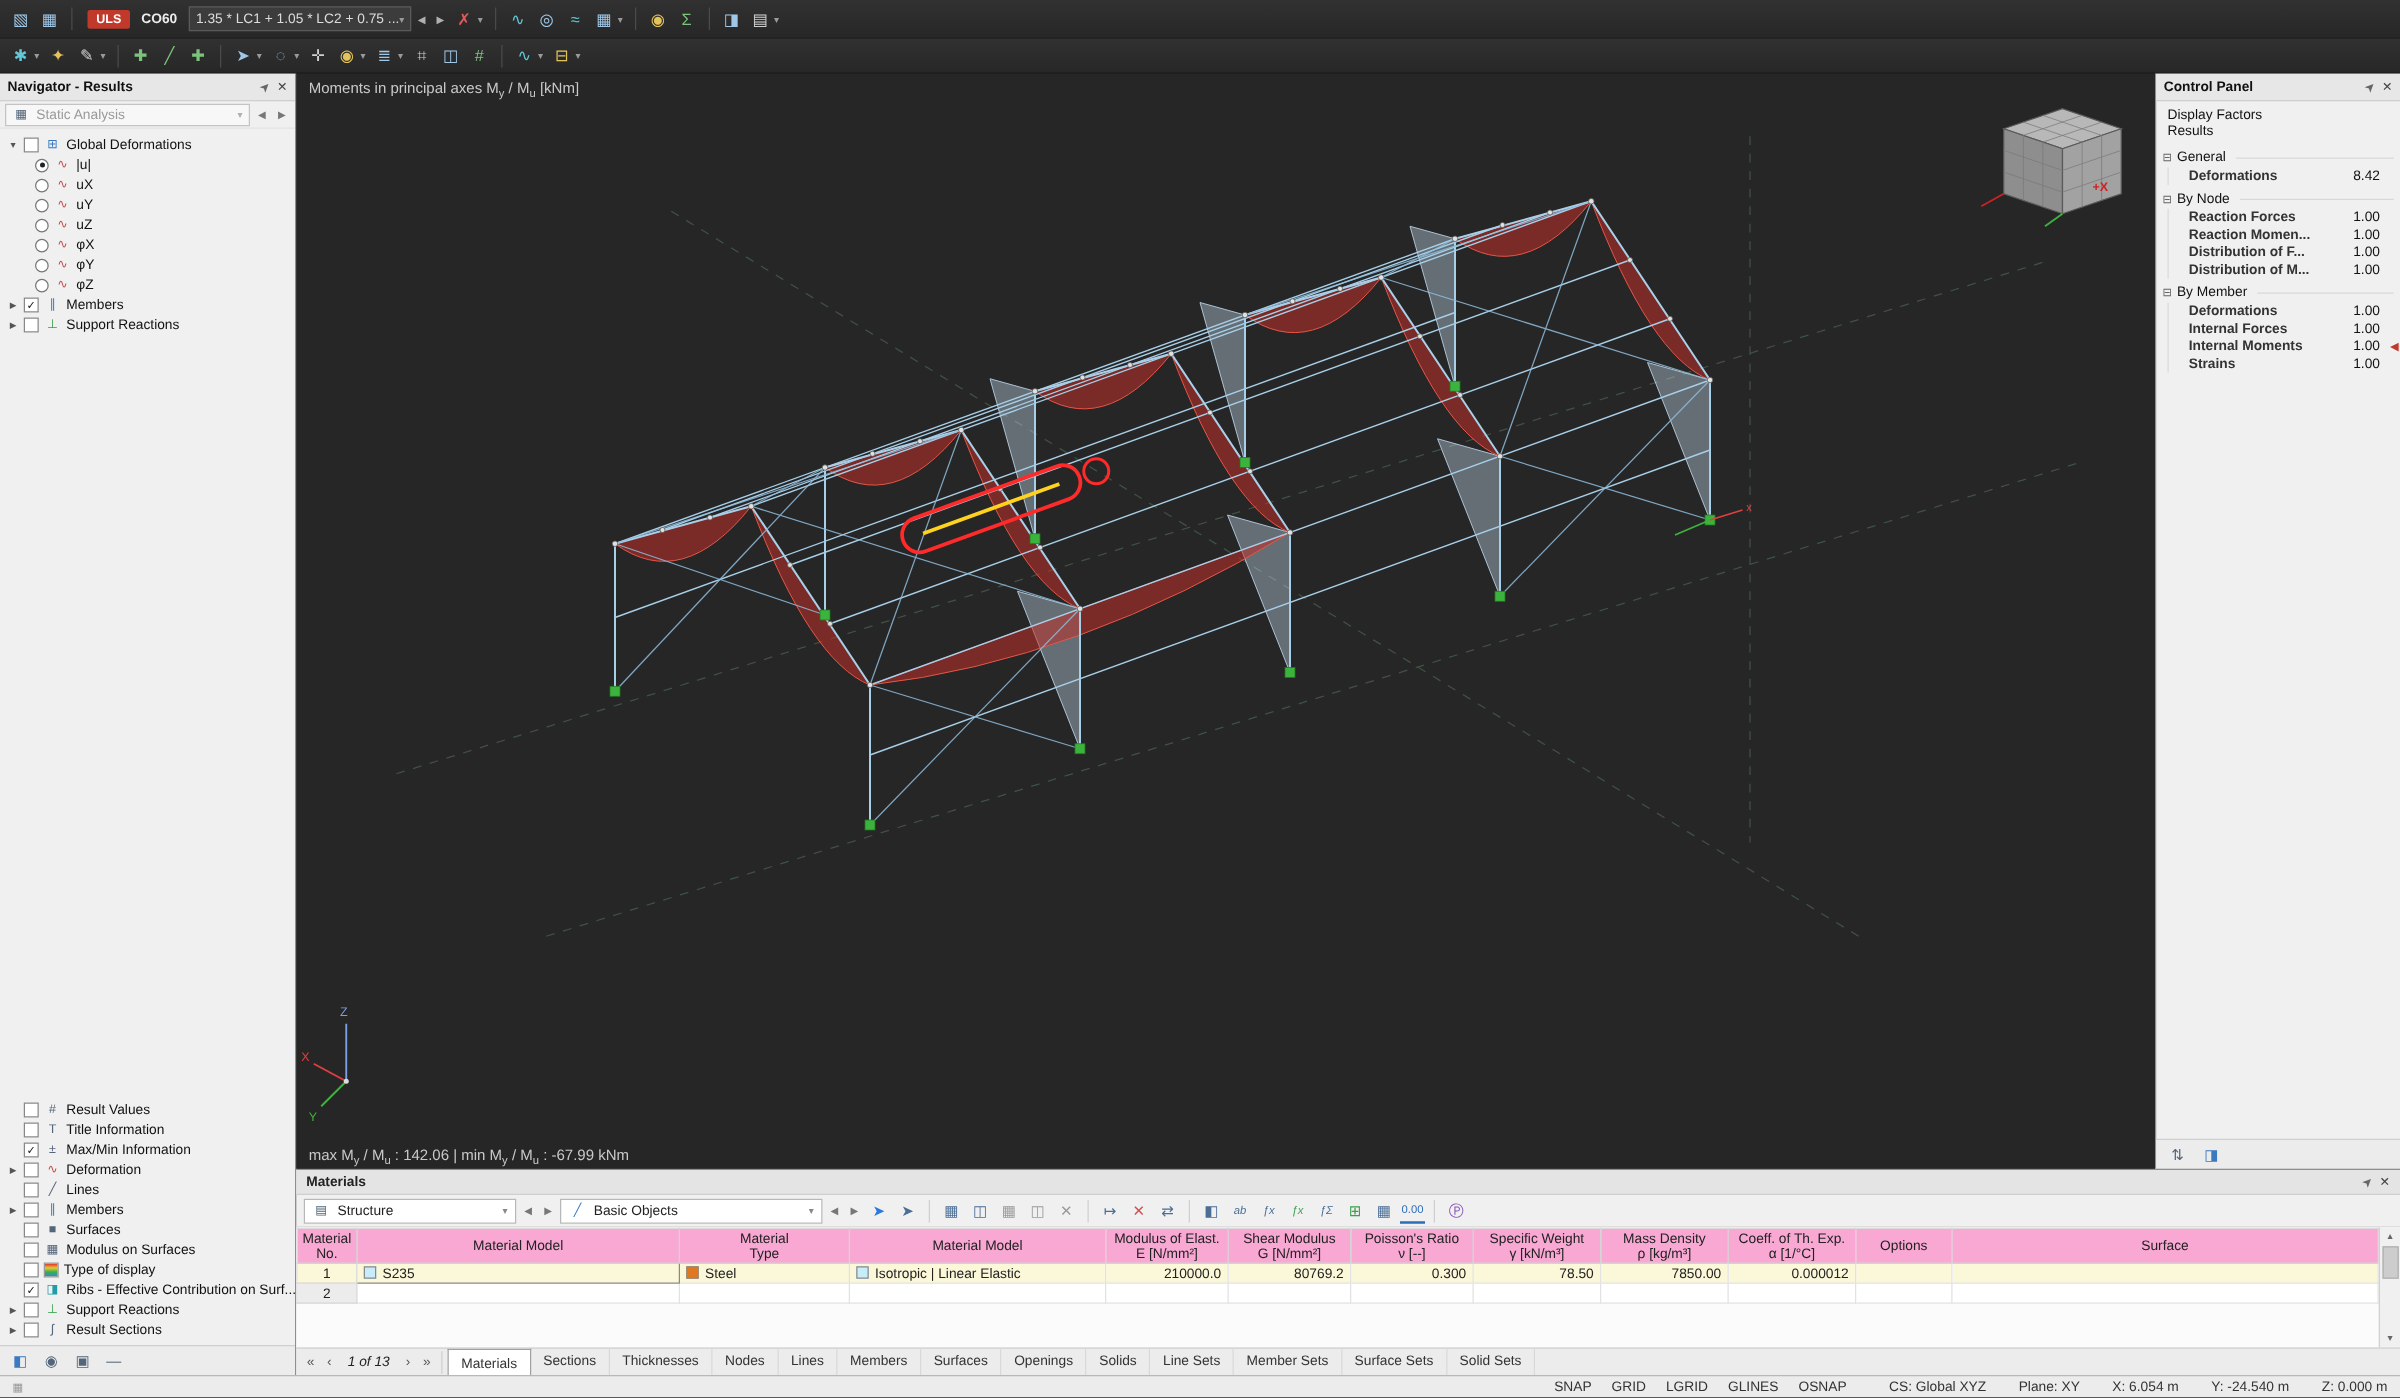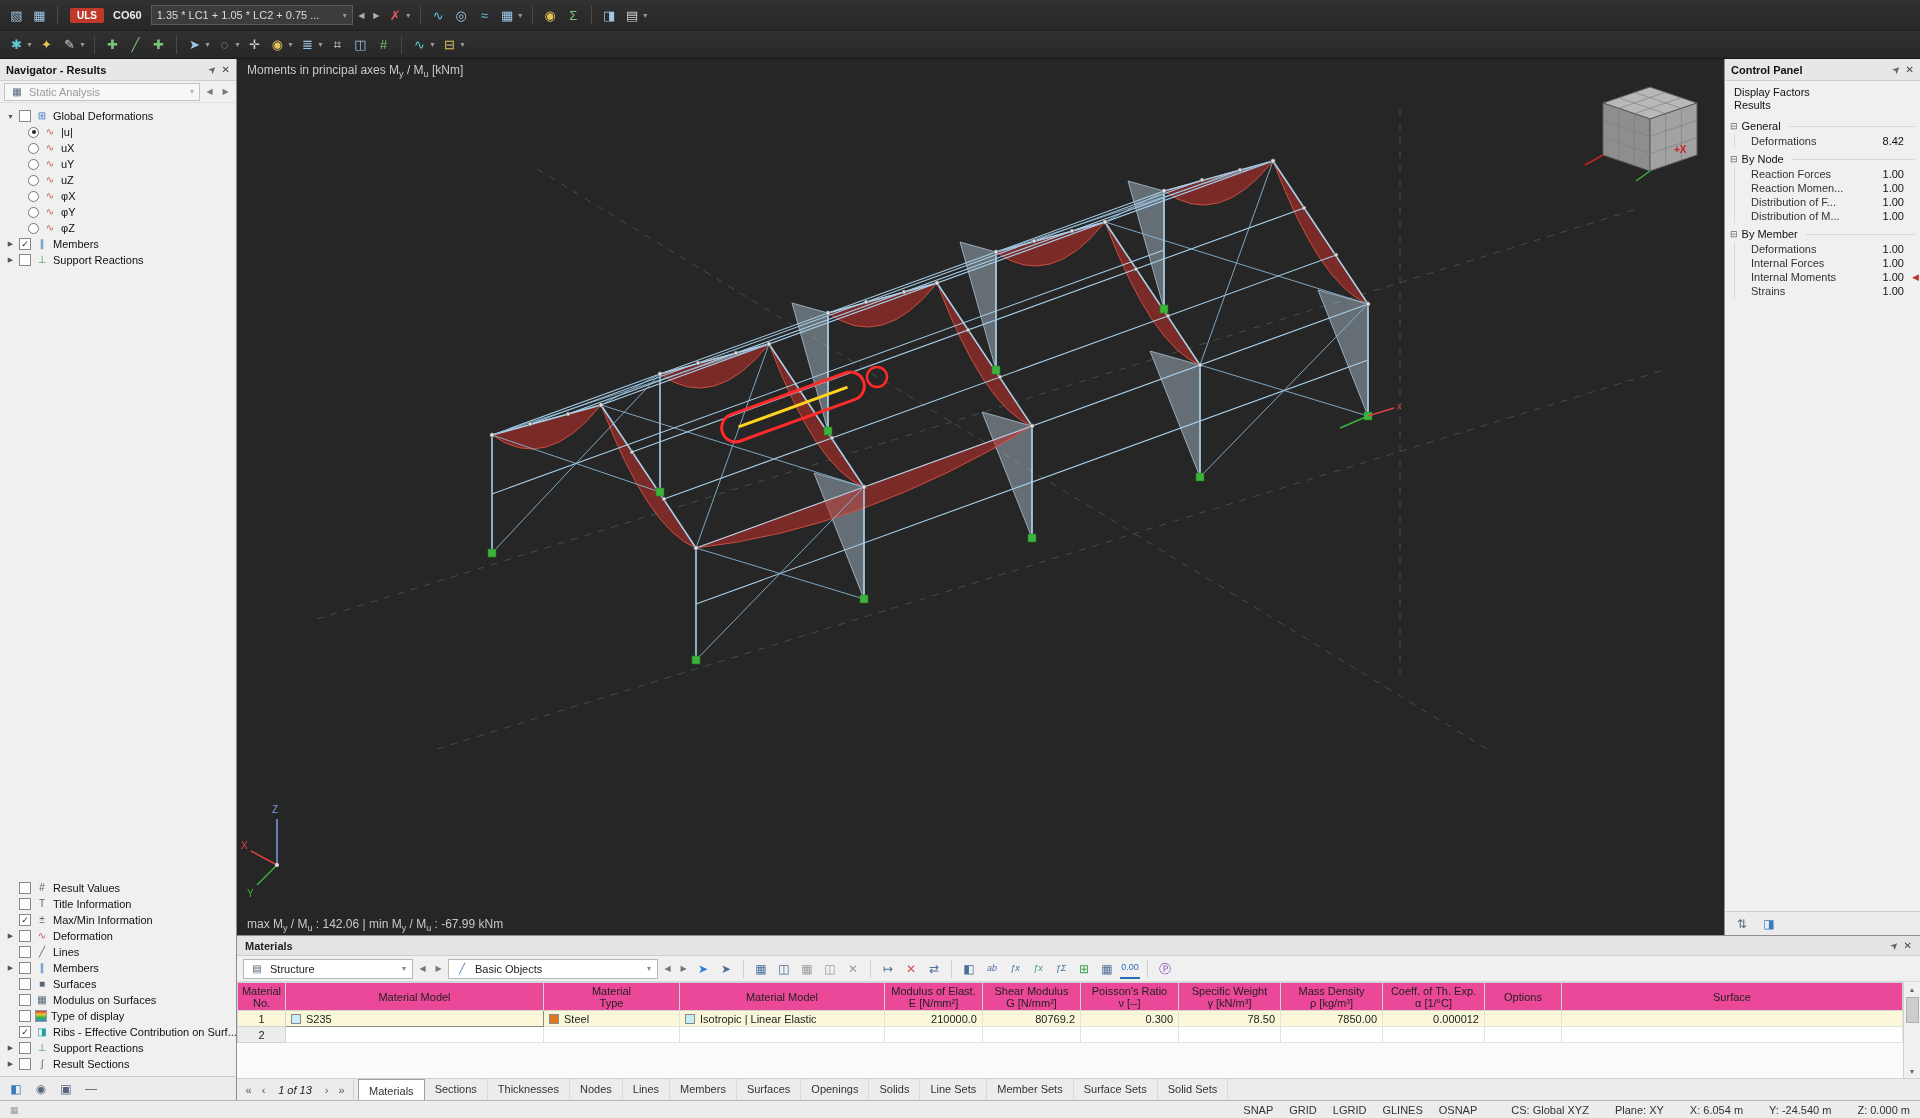--- a/index.html
+++ b/index.html
@@ -10,21 +10,21 @@
   
   .tb { display:flex; align-items:center; background:linear-gradient(#313131,#272727); padding:0 6px; gap:2px; }
   .tb1 { height:31px; border-bottom:1px solid #1e1e1e; }
   .tb2 { height:28px; border-bottom:1px solid #191919; }
   .ti { width:21px; height:21px; display:flex; align-items:center; justify-content:center; font-size:13px; color:#9ec7e8; line-height:1; }
   .ti.g{color:#7cc47c}.ti.r{color:#e05a5a}.ti.y{color:#e3c35a}.ti.c{color:#62c8d8}.ti.w{color:#cfcfcf}
   .dd { width:9px; font-size:8px; color:#9a9a9a; margin-left:-4px; text-align:center; }
   .sep { width:1px; height:18px; background:#4a4a4a; margin:0 5px; flex:none; }
   .uls { background:#c0392b; color:#fff; font-weight:bold; font-size:10px; padding:2px 7px; border-radius:2px; margin:0 5px; }
   .co { color:#ececec; font-weight:bold; margin:0 7px 0 2px; font-size:11px; }
-  .combo-dark { display:flex; align-items:center; height:20px; background:#3c3c3c; border:1px solid #5a5a5a; color:#dcdcdc; padding:0 5px; width:202px; font-size:11px; white-space:nowrap; overflow:hidden;text-align:right; }
+  .combo-dark { display:flex; align-items:center; height:20px; background:#3c3c3c; border:1px solid #5a5a5a; color:#dcdcdc; padding:0 5px; width:178px; font-size:11px; white-space:nowrap; overflow:hidden;text-align:right; }
   .combo-dark .cdd { margin-left:auto; color:#9a9a9a; font-size:8px; }
   .nav-btn { width:13px; height:18px; display:flex; align-items:center; justify-content:center; color:#b0b0b0; font-size:8px; }
 
   
   .main { flex:1; display:flex; min-height:0; }
   .navp { width:237px; background:#f0f0f0; border-right:1px solid #8f8f8f; display:flex; flex-direction:column; flex:none; }
   .phead { height:22px; display:flex; align-items:center; background:#e7e7e7; border-bottom:1px solid #cfcfcf; padding:0 6px; gap:5px; flex:none; }
   .phead .pt { font-weight:bold; font-size:11px; color:#111; }
   .phead .sp { flex:1; }
   .pin { color:#666; font-size:10px; transform:rotate(-45deg); display:inline-block; }
@@ -60,21 +60,21 @@
   
   .cp { width:196px; background:#f0f0f0; border-left:1px solid #8f8f8f; display:flex; flex-direction:column; flex:none; }
   .cp-sub { padding:5px 9px 3px; color:#111; line-height:13px; }
   .cgroup { margin-top:3px; }
   .ghead { height:16px; display:flex; align-items:center; gap:4px; padding:0 5px; }
   .gbox { color:#666; font-size:9px; }
   .gl { color:#111; }
   .grule { flex:1; height:1px; background:#d8d8d8; margin-left:4px; }
   .citems { border-left:1px solid #dadada; margin-left:9px; }
   .citem { height:14px; display:flex; align-items:center; padding-left:16px; position:relative; }
-  .citem .cl { color:#333; }
+  .citem .cl { color:#333;font-weight:bold; }
   .citem .cv { margin-left:auto; padding-right:16px; color:#111; }
   .marker { position:absolute; right:1px; top:2px; color:#c0392b; font-size:9px; }
   .cpfoot { height:24px; border-top:1px solid #cfcfcf; display:flex; align-items:center; gap:9px; padding:0 8px; background:#ececec; flex:none; }
 
   
   .matp { height:165px; background:#f0f0f0; border-top:1px solid #8f8f8f; display:flex; flex-direction:column; flex:none;justify-content:space-between; }
   .mtitle { height:20px; background:#e4e4e4; display:flex; align-items:center; padding:0 8px; border-bottom:1px solid #cfcfcf; gap:5px; flex:none; }
   .mtitle .t { font-weight:bold; font-size:11px; }
   .mmenu { height:19px; display:flex; align-items:center; padding:0 4px; border-bottom:1px solid #e2e2e2; flex:none; }
   .mmenu span { padding:0 9px; color:#222; }
@@ -82,21 +82,21 @@
   .lightcombo { height:20px; border:1px solid #b8b8b8; background:#fff; display:flex; align-items:center; padding:0 6px; gap:6px; white-space:nowrap; }
   .lightcombo .cdd { margin-left:auto; font-size:8px; color:#888; }
   .mti { width:20px; height:20px; display:flex; align-items:center; justify-content:center; font-size:12px; color:#4a6e96; line-height:1; }
   .mti.gy { color:#9a9a9a; } .mti.r { color:#d05050; } .mti.g { color:#3d9e4f; } .mti.p { color:#8855bb; }
   .mti.txt { font-size:9px; font-style:italic; }
   .badge00 { font-size:9px; color:#2a6ebb; border-bottom:2px solid #2a6ebb; font-style:normal; }
   .msep { width:1px; height:18px; background:#cfcfcf; margin:0 4px; flex:none; }
   .tablewrap { flex:1; display:flex; min-height:0; background:#fbfbfb; }
   .tscroll { flex:1; overflow:hidden; }
   table { border-collapse:collapse; table-layout:fixed; width:100%; background:#fff; }
-  thead th { background:#ec4899; border:1px solid #d4d4d4; font-weight:normal; color:#222; padding:0 2px; height:28px; vertical-align:middle; font-size:11px; line-height:12px; }
+  thead th { background:#f9a8d4; border:1px solid #d4d4d4; font-weight:normal; color:#222; padding:0 2px; height:28px; vertical-align:middle; font-size:11px; line-height:12px; }
   tbody td { height:16px; border:1px solid #e2e2e2; padding:0 5px; font-size:11px; overflow:hidden; white-space:nowrap; }
   .rowno { background:#ececec; text-align:center; border:1px solid #d4d4d4; }
   tr.sel td { background:#fbf8da; }
   td.namecell { background:#fff; border:1px solid #8a8a8a; }
   .numcell { text-align:right; }
   .chip { display:inline-block; width:10px; height:10px; vertical-align:-1px; margin-right:5px; border:1px solid #8a8a8a; }
   .chip.steel { background:#e07820; } .chip.blue { background:#c8ecf8; }
   .vscroll { width:17px; background:#f0f0f0; border-left:1px solid #d0d0d0; display:flex; flex-direction:column; align-items:center; flex:none; }
   .sa { height:14px; width:100%; display:flex; align-items:center; justify-content:center; color:#666; font-size:7px; }
   .thumb { width:13px; height:26px; background:#cdcdcd; border:1px solid #b0b0b0; margin-top:1px; }

